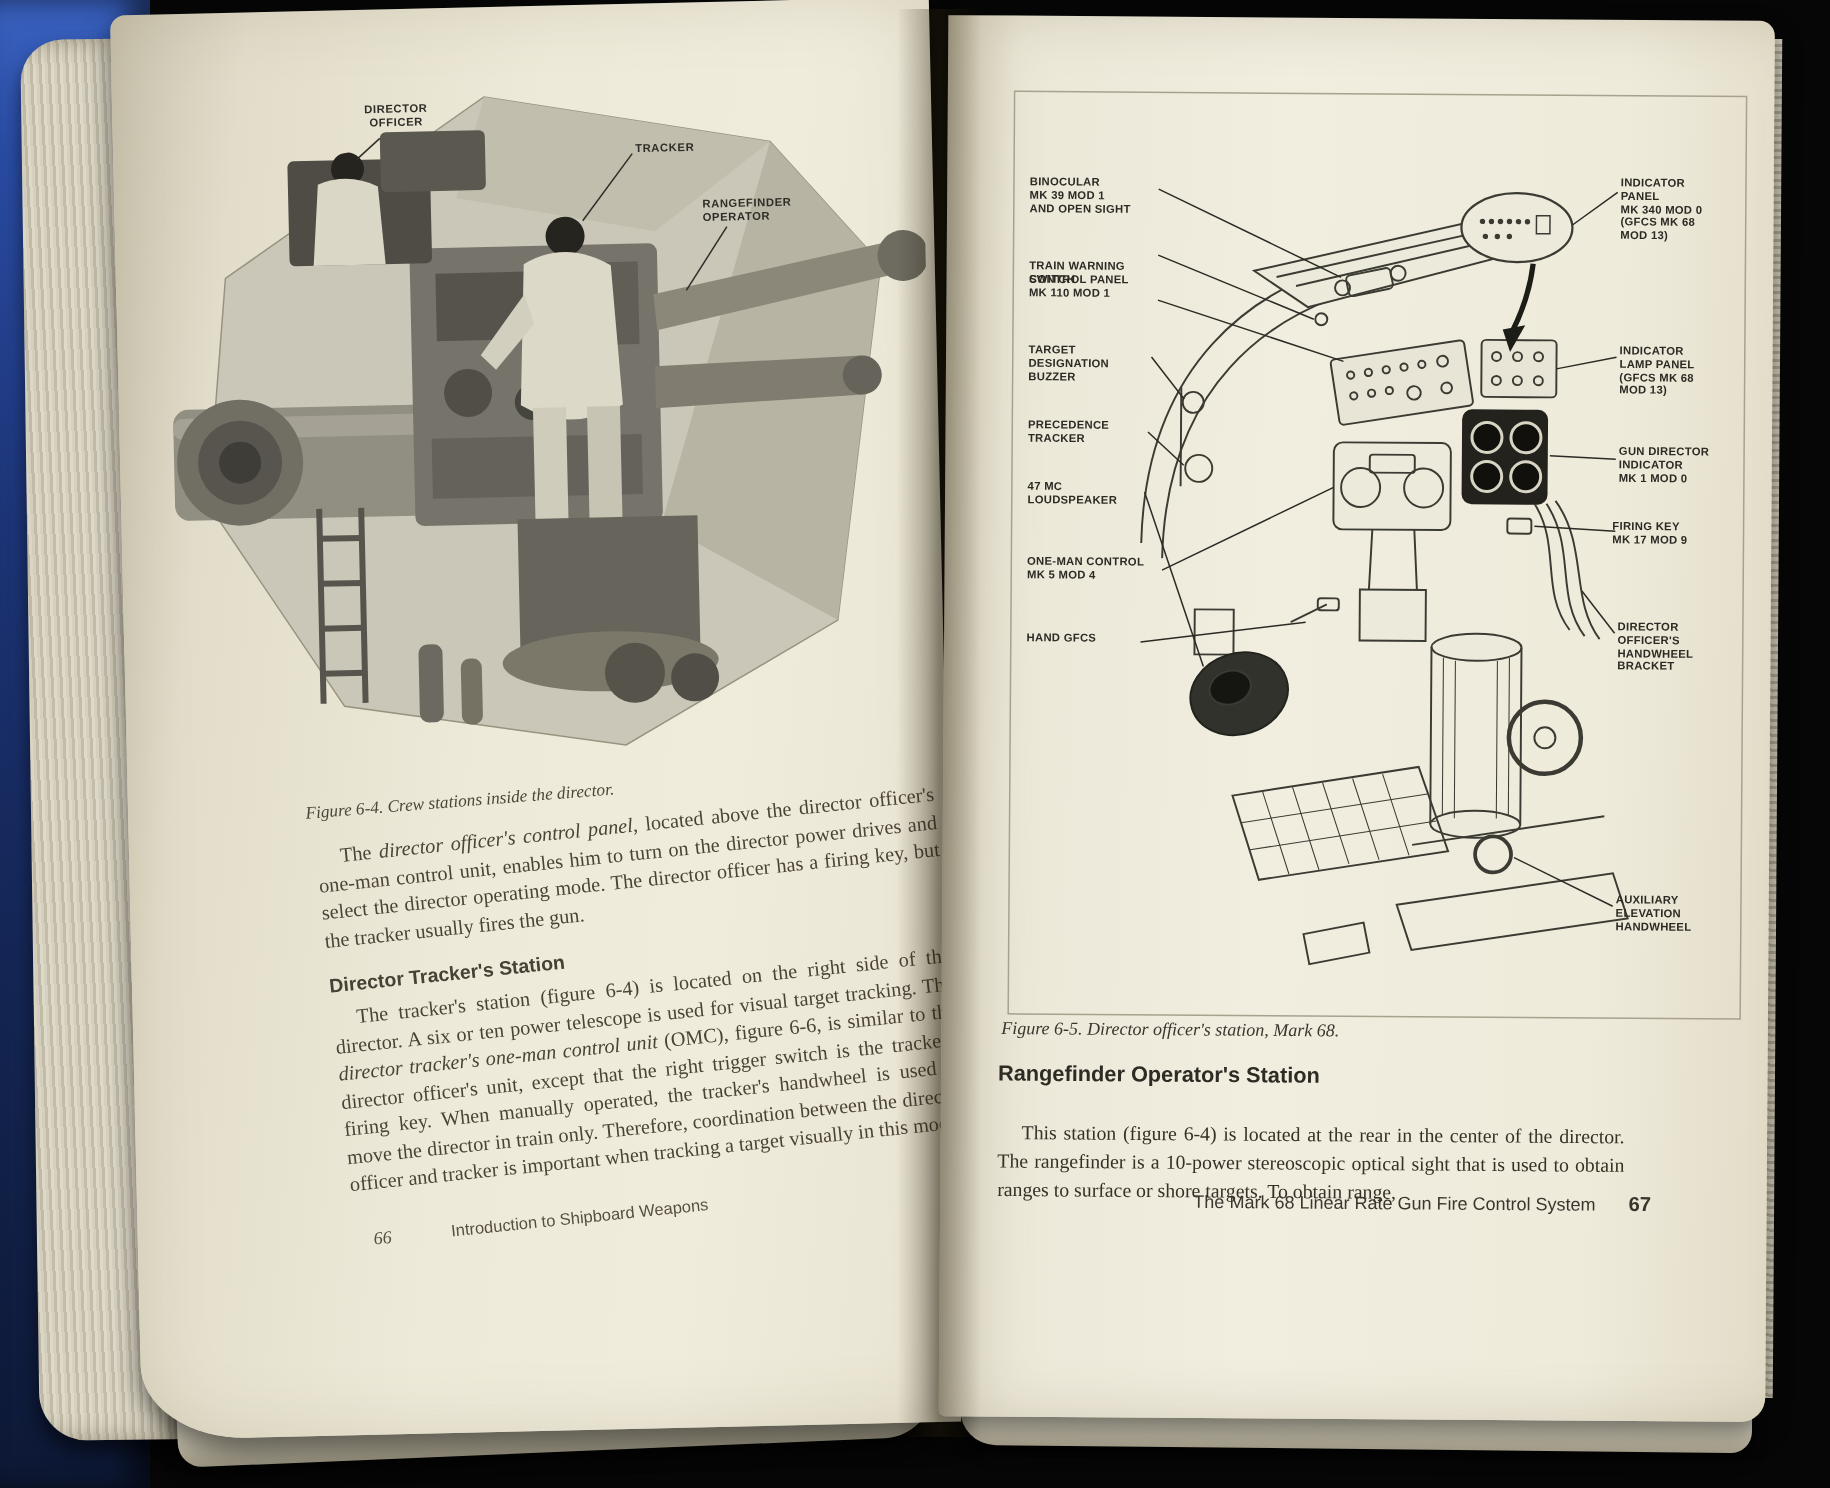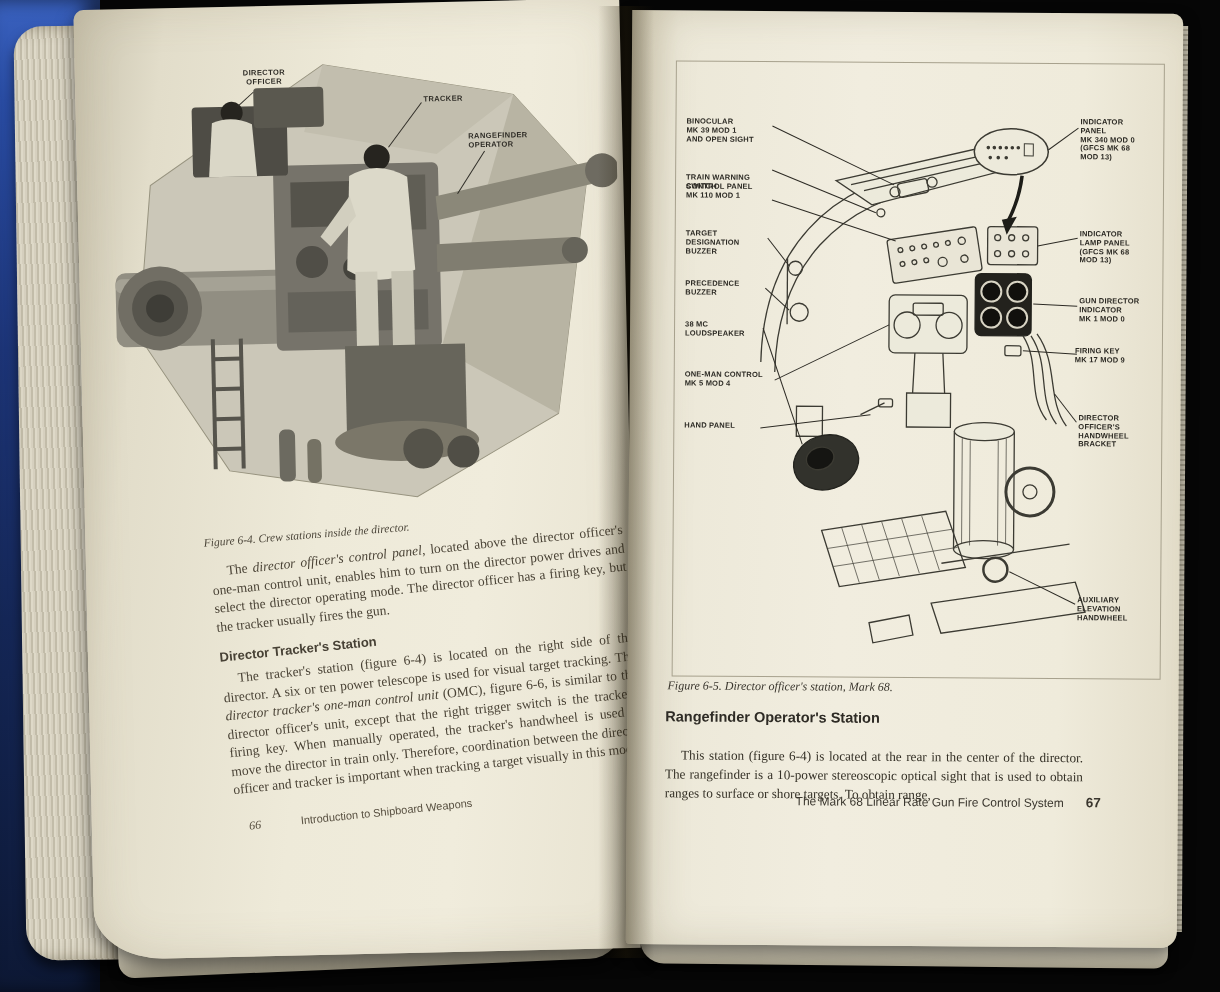--- a/index.html
+++ b/index.html
@@ -271,26 +271,26 @@
 MK 39 MOD 1
 AND OPEN SIGHT</div>
       <div class="callout co-1">TRAIN WARNING
 SWITCH</div>
       <div class="callout co-2">CONTROL PANEL
 MK 110 MOD 1</div>
       <div class="callout co-3">TARGET
 DESIGNATION
 BUZZER</div>
       <div class="callout co-4">PRECEDENCE
-BUZZER</div>
-      <div class="callout co-5">38 MC
+TRACKER</div>
+      <div class="callout co-5">47 MC
 LOUDSPEAKER</div>
       <div class="callout co-6">ONE-MAN CONTROL
 MK 5 MOD 4</div>
-      <div class="callout co-7">HAND PANEL</div>
+      <div class="callout co-7">HAND GFCS</div>
 
       <div class="callout cr-0">INDICATOR
 PANEL
 MK 340 MOD 0
 (GFCS MK 68
 MOD 13)</div>
       <div class="callout cr-1">INDICATOR
 LAMP PANEL
 (GFCS MK 68
 MOD 13)</div>

